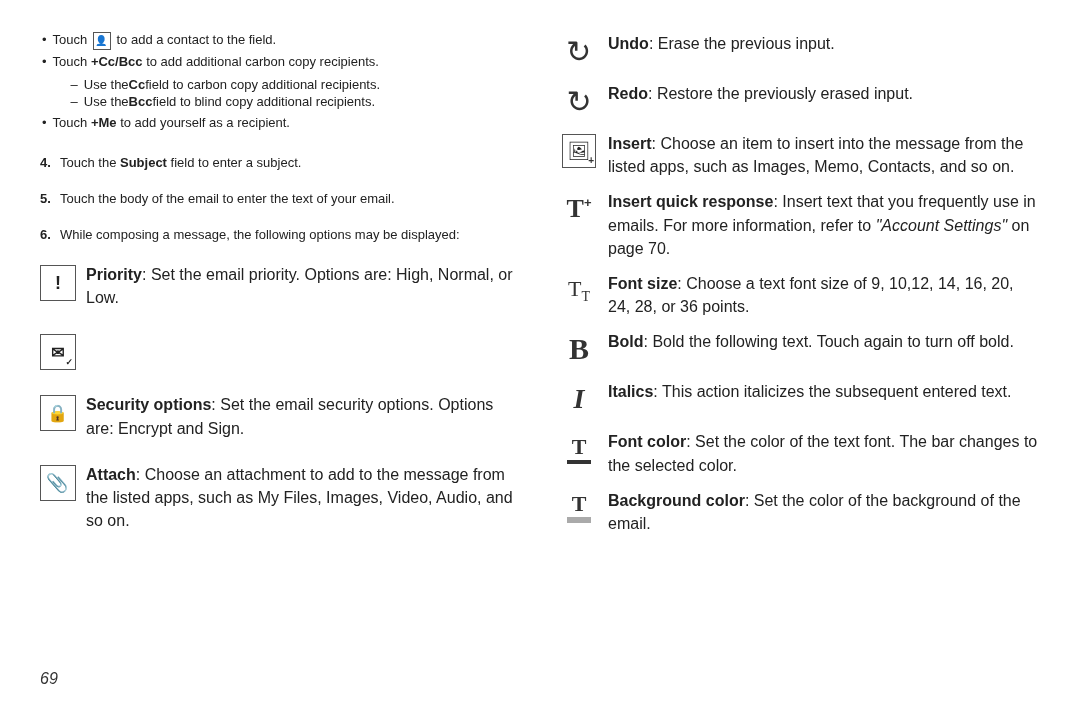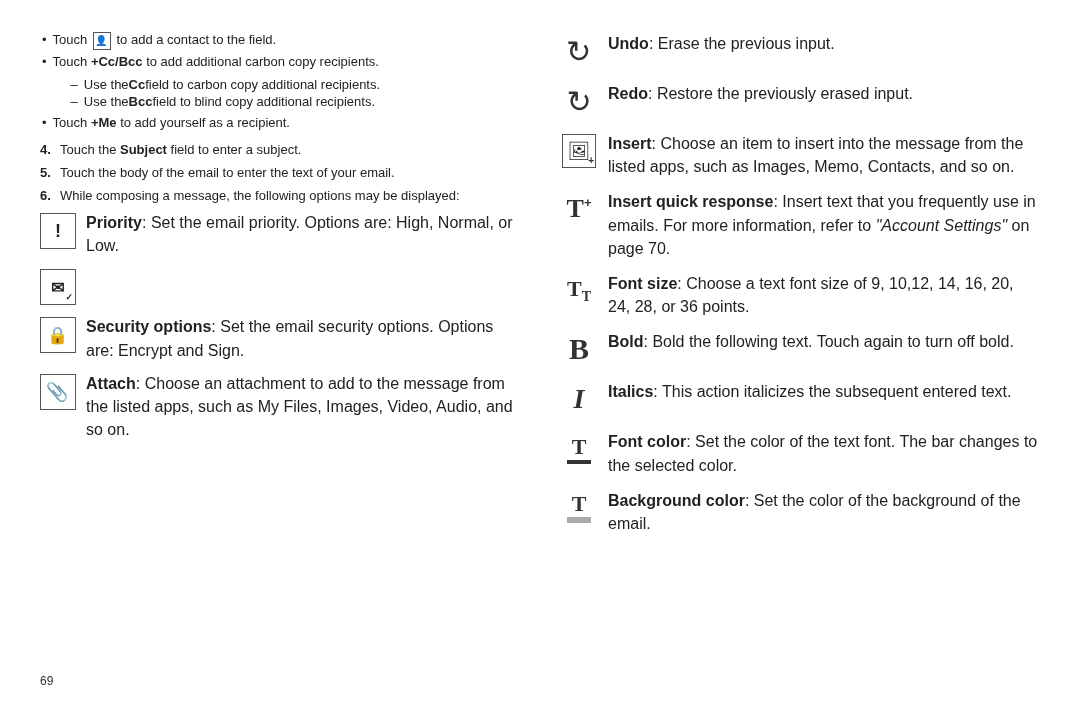--- a/index.html
+++ b/index.html
@@ -19,21 +19,21 @@
       flex-direction: row;
       width: 100%;
       height: 100%;
       padding: 32px 40px 32px 40px;
       gap: 40px;
     }
     .left-col {
       flex: 1;
       display: flex;
       flex-direction: column;
-      gap: 0;
+      gap: 13px;
     }
     .right-col {
       flex: 1;
       display: flex;
       flex-direction: column;
       gap: 0;
     }
     .bullet-list {
       list-style: none;
       padding: 0;
@@ -100,22 +100,23 @@
     .icon-text {
       flex: 1;
       font-size: 16px;
       line-height: 1.45;
     }
     .bold { font-weight: bold; }
     .italic { font-style: italic; }
     .section-gap { margin-bottom: 8px; }
     .page-num {
       margin-top: auto;
-      font-size: 12px;
+      font-size: 16px;
       color: #333;
+      font-style: italic;
     }
     .right-icon-row {
       display: flex;
       align-items: flex-start;
       margin-bottom: 12px;
     }
     .right-icon {
       width: 38px;
       height: 38px;
       display: flex;
@@ -249,21 +250,21 @@
       <div class="right-icon">
         <span style="font-size:26px;font-weight:bold;font-family:serif;color:#333;">T<sup style="font-size:13px;font-family:Arial,sans-serif;">+</sup></span>
       </div>
       <div class="icon-text">
         <span class="bold">Insert quick response</span>: Insert text that you frequently use in emails. For more information, refer to <span class="italic">"Account Settings"</span> on page 70.
       </div>
     </div>
 
     <div class="right-icon-row">
       <div class="right-icon">
-        <span style="font-size:22px;font-weight:bold;font-family:serif;color:#333;">T<sub style="font-size:14px;font-family:serif;">T</sub></span>
+        <span style="font-size:22px;font-weight:normal;font-family:serif;color:#333;">T<sub style="font-size:14px;font-family:serif;">T</sub></span>
       </div>
       <div class="icon-text">
         <span class="bold">Font size</span>: Choose a text font size of 9, 10,12, 14, 16, 20, 24, 28, or 36 points.
       </div>
     </div>
 
     <div class="right-icon-row">
       <div class="right-icon">
         <span style="font-size:30px;font-weight:bold;font-family:serif;color:#333;">B</span>
       </div>

